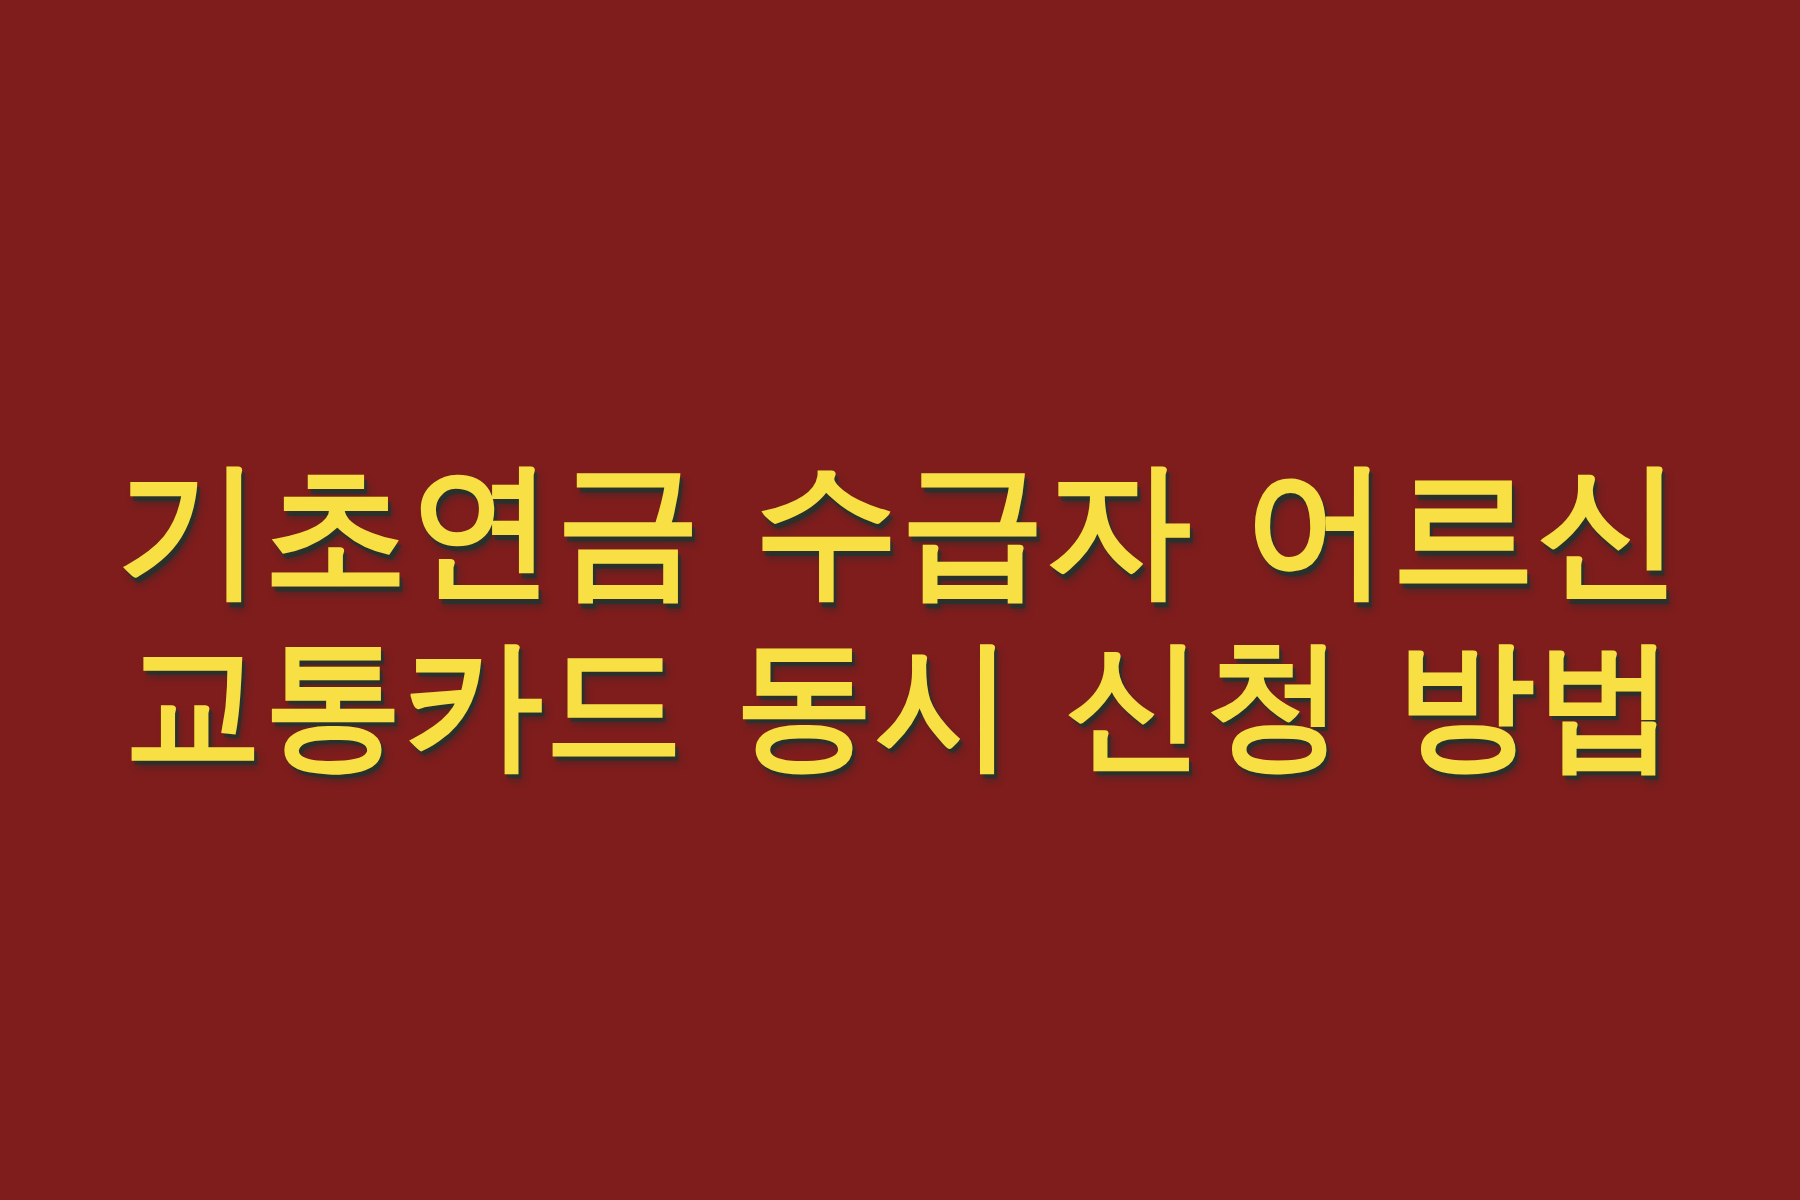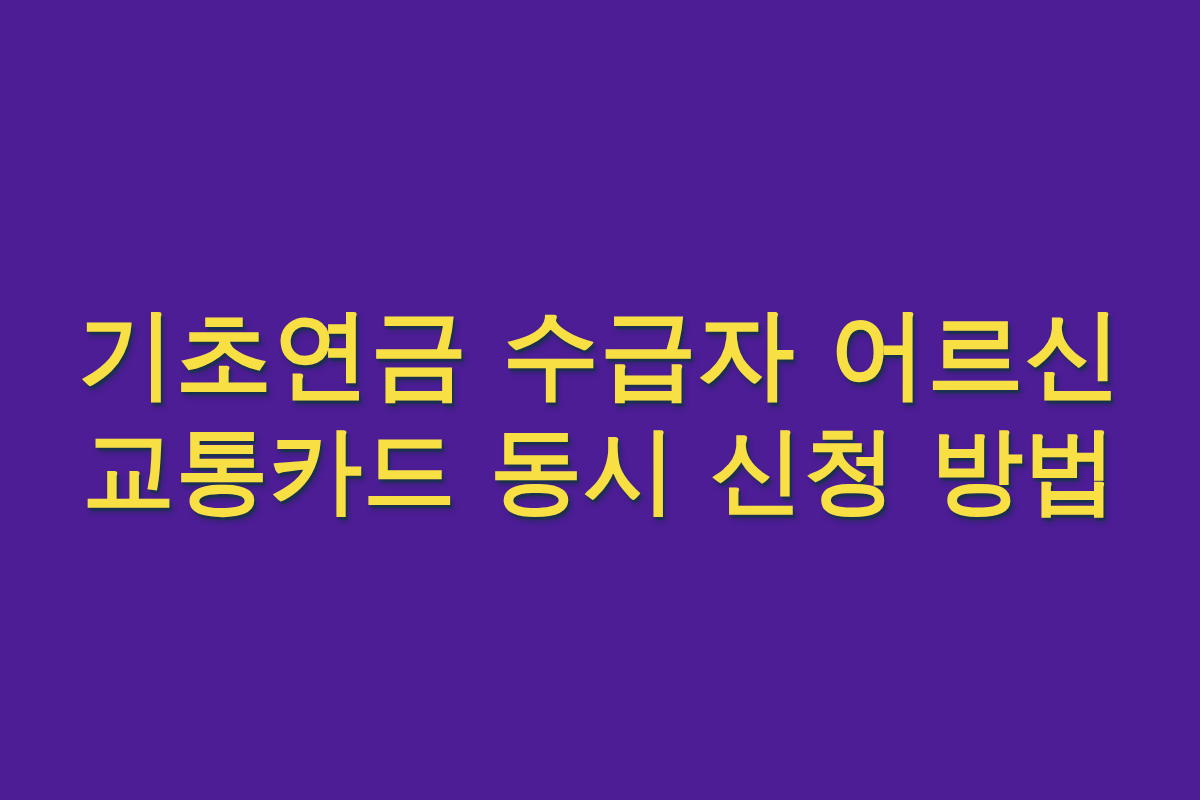--- a/index.html
+++ b/index.html
@@ -56,21 +56,21 @@
     transform-origin: center center;
   }
 
   .title-line + .title-line {
     margin-top: 2px;
   }
 </style>
 </head>
 <body>
 
-<div id="banner" style="background-color: #4c1d95;">
+<div id="banner" style="background-color: #7f1d1d;">
 
   <div id="title-block">
 
     <span class="title-line" style="color: rgb(247, 223, 68); font-size: 98px; line-height: 117px;">기초연금 수급자 어르신</span>
 
     <span class="title-line" style="color: rgb(247, 223, 68); font-size: 94px; line-height: 112px;">교통카드 동시 신청 방법</span>
 
   </div>
 
 </div>

